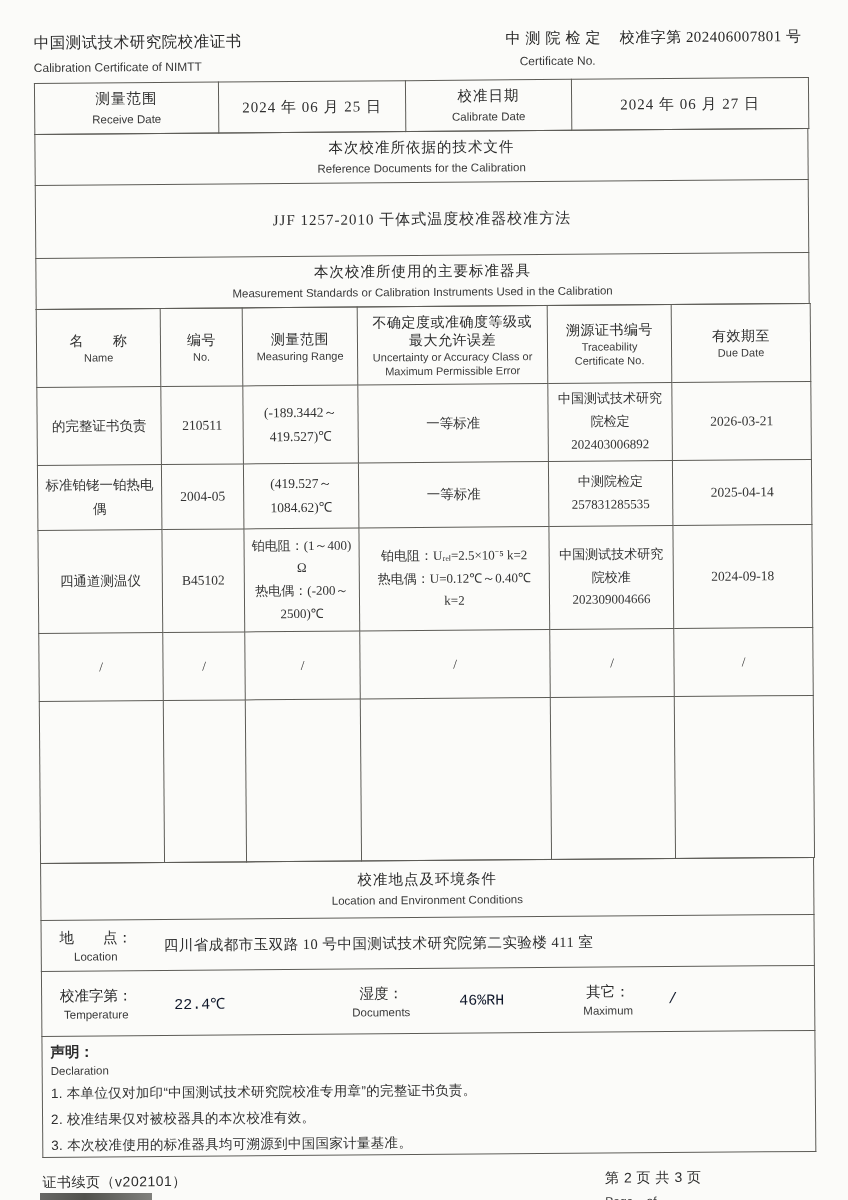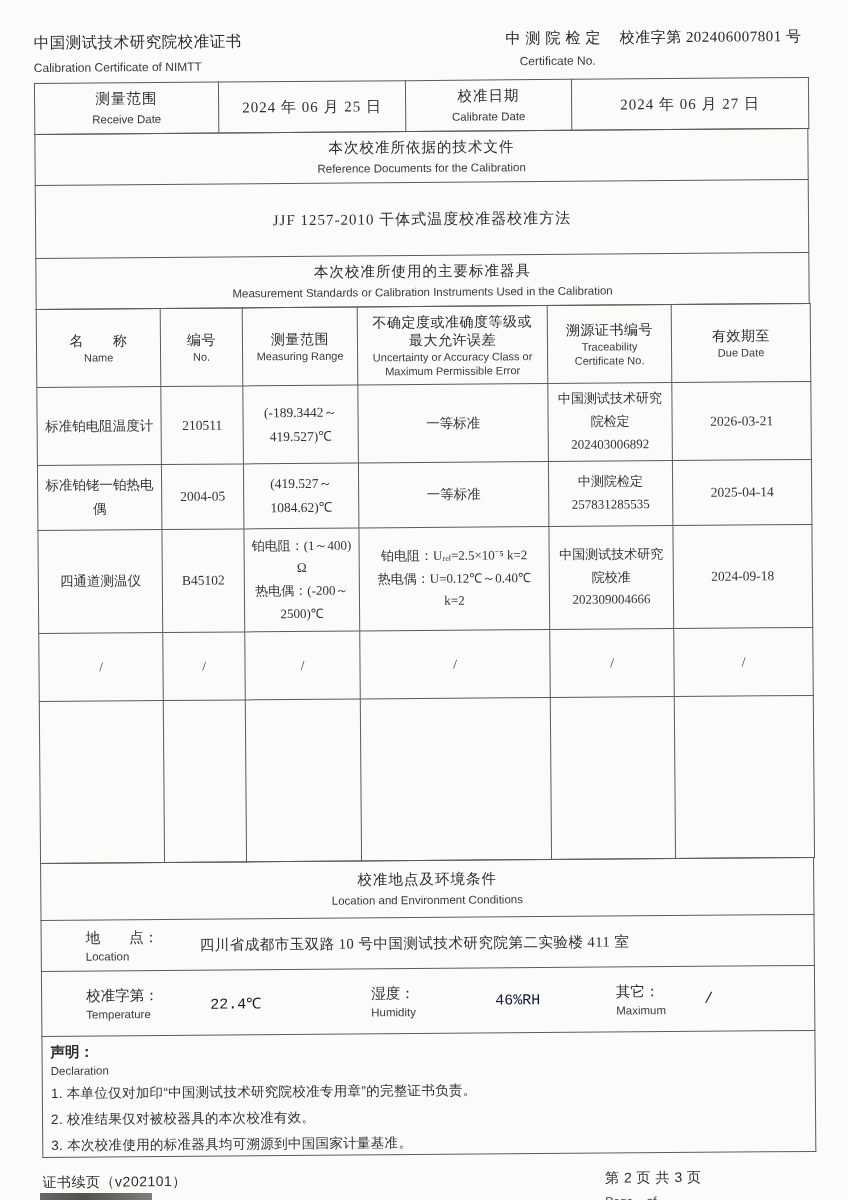--- a/index.html
+++ b/index.html
@@ -50,21 +50,21 @@
   .r-data3 td{height:98px;}
   .r-slash td{height:63px;}
   .r-empty td{height:157px;}
   .small-val{font-size:13px;}
   .r-loctitle td{height:52px;}
   .r-place td{height:46px;}
   .r-env td{height:60px;}
   .r-decl td{height:105px;vertical-align:top;}
   .leftcell{text-align:left;padding-left:8px;}
   .place-row{display:flex;align-items:center;}
-  .lbl-blk{min-width:92px;text-align:left;margin-left:36px;}
+  .lbl-blk{min-width:92px;text-align:center;}
   .lbl-cn{font-size:14.5px;font-weight:500;color:#2b2b2b;}
   .lbl-en{font-size:11.5px;color:#3a3a3a;margin-top:3px;}
   .place-val{font-family:"Liberation Serif",serif;font-size:14.5px;letter-spacing:.5px;color:#2e2e2e;margin-left:22px;}
   .env-row{display:flex;align-items:center;}
   .env-item{display:flex;align-items:center;}
   .env-val{font-family:Liberation Mono, monospace;font-size:15px;color:#0f172a;margin-left:32px;}
   .env-t{width:285px;}
   .env-h{width:245px;}
   .decl-title-cn{font-size:14.5px;font-weight:600;color:#2b2b2b;margin-top:4px;}
   .decl-title-en{font-size:11.5px;color:#3a3a3a;margin-top:3px;}
@@ -189,21 +189,21 @@
 Certificate No.</div>
         </td>
         <td>
           <div class="colhead-cn ml">有效期至</div>
           <div class="colhead-en">Due Date</div>
         </td>
       </tr>
 
       <tr class="r-data1">
         <td>
-              <div class="val ml">标准铂电阻温度计</div>
+              <div class="val ml">的完整证书负责</div>
             </td>
         <td>
               <div class="val">210511</div>
             </td>
         <td>
               <div class="val ml">(-189.3442～
 419.527)℃</div>
             </td>
         <td>
               <div class="val ml">一等标准</div>
@@ -327,21 +327,21 @@
             <div class="env-item env-t">
               <div class="lbl-blk">
                 <div class="lbl-cn">校准字第：</div>
                 <div class="lbl-en">Temperature</div>
               </div>
               <div class="env-val">22.4℃</div>
             </div>
             <div class="env-item env-h">
               <div class="lbl-blk">
                 <div class="lbl-cn">湿度：</div>
-                <div class="lbl-en">Humidity</div>
+                <div class="lbl-en">Documents</div>
               </div>
               <div class="env-val">46%RH</div>
             </div>
             <div class="env-item">
               <div class="lbl-blk" style="min-width:56px">
                 <div class="lbl-cn">其它：</div>
                 <div class="lbl-en">Maximum</div>
               </div>
               <div class="env-val">/</div>
             </div>

